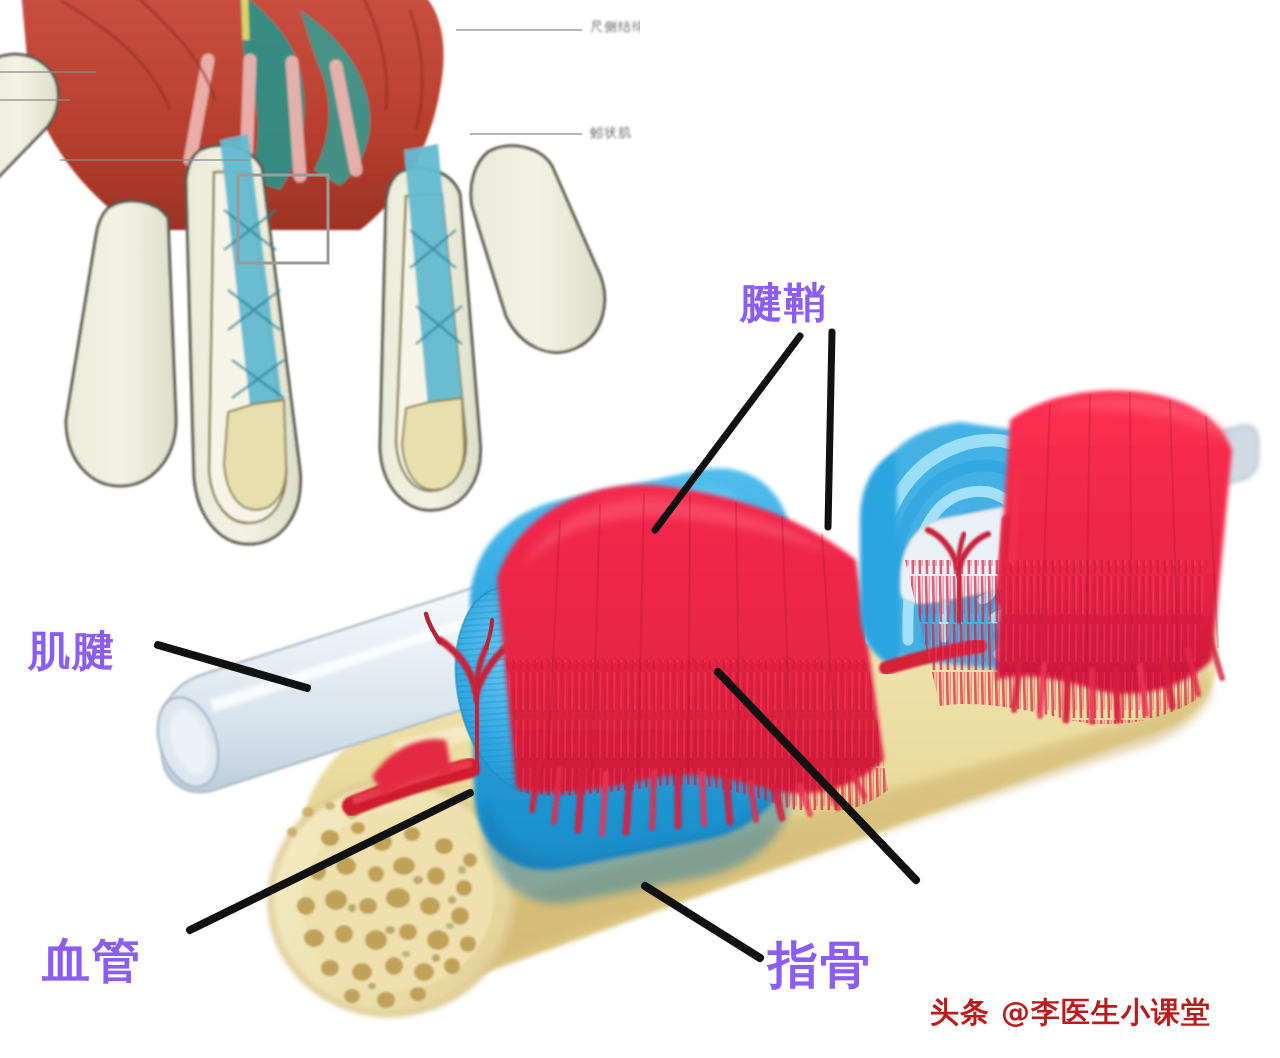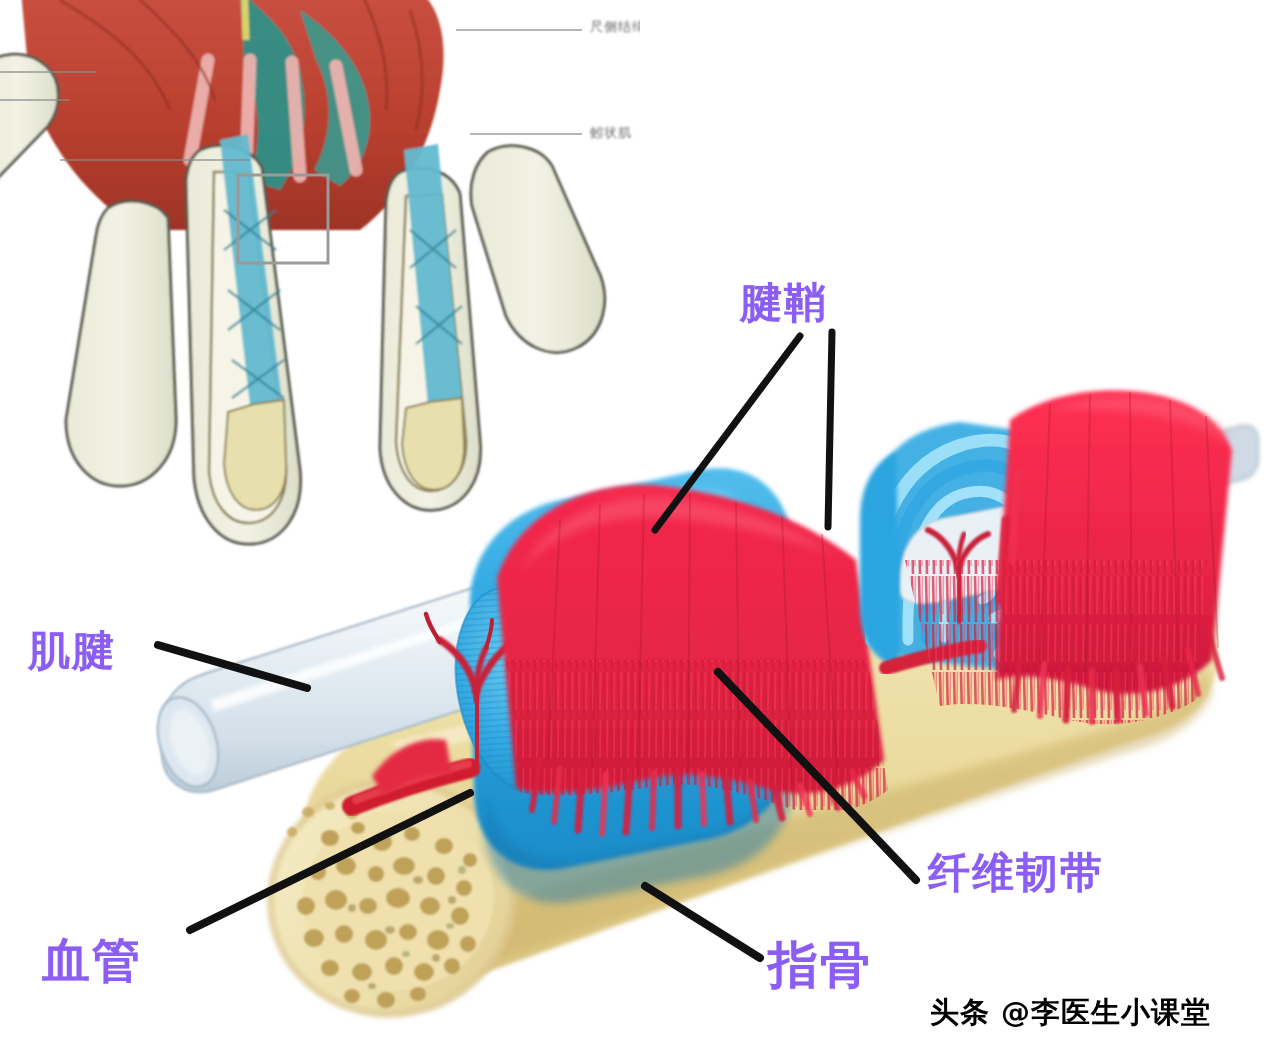--- a/index.html
+++ b/index.html
@@ -47,21 +47,21 @@
   .lbl-vessel   { left: 42px;  top: 936px; font-size: 48px; }
   .lbl-phalanx  { left: 768px; top: 940px; font-size: 50px; }
   .lbl-ligament { left: 928px; top: 852px; font-size: 42px; }
 
   
   .watermark {
     position: absolute;
     left: 930px;
     top: 993px;
     font-size: 29px;
-    color: #000000;
+    color: #b91c1c;
     font-weight: 600;
     letter-spacing: 1px;
     white-space: nowrap;
     text-shadow: 1px 1px 0 rgba(255,255,255,0.9);
     font-family: "DejaVu Sans", "Liberation Sans", sans-serif;
   }
 
   
   .inset-wrap {
     position: absolute;
@@ -576,17 +576,16 @@
     </svg>
 
     <div class="inset-label ins-lbl-1">尺侧结缔组织</div>
     <div class="inset-label ins-lbl-2">蚓状肌</div>
   </div>
 
   <div class="label-text lbl-sheath">腱鞘</div>
   <div class="label-text lbl-tendon">肌腱</div>
   <div class="label-text lbl-vessel">血管</div>
   <div class="label-text lbl-phalanx">指骨</div>
-  <div class="label-text lbl-ligament">纤维韧带</div>
 
   <div class="watermark">头条 @李医生小课堂</div>
 
 </div>
 
 </body></html>

